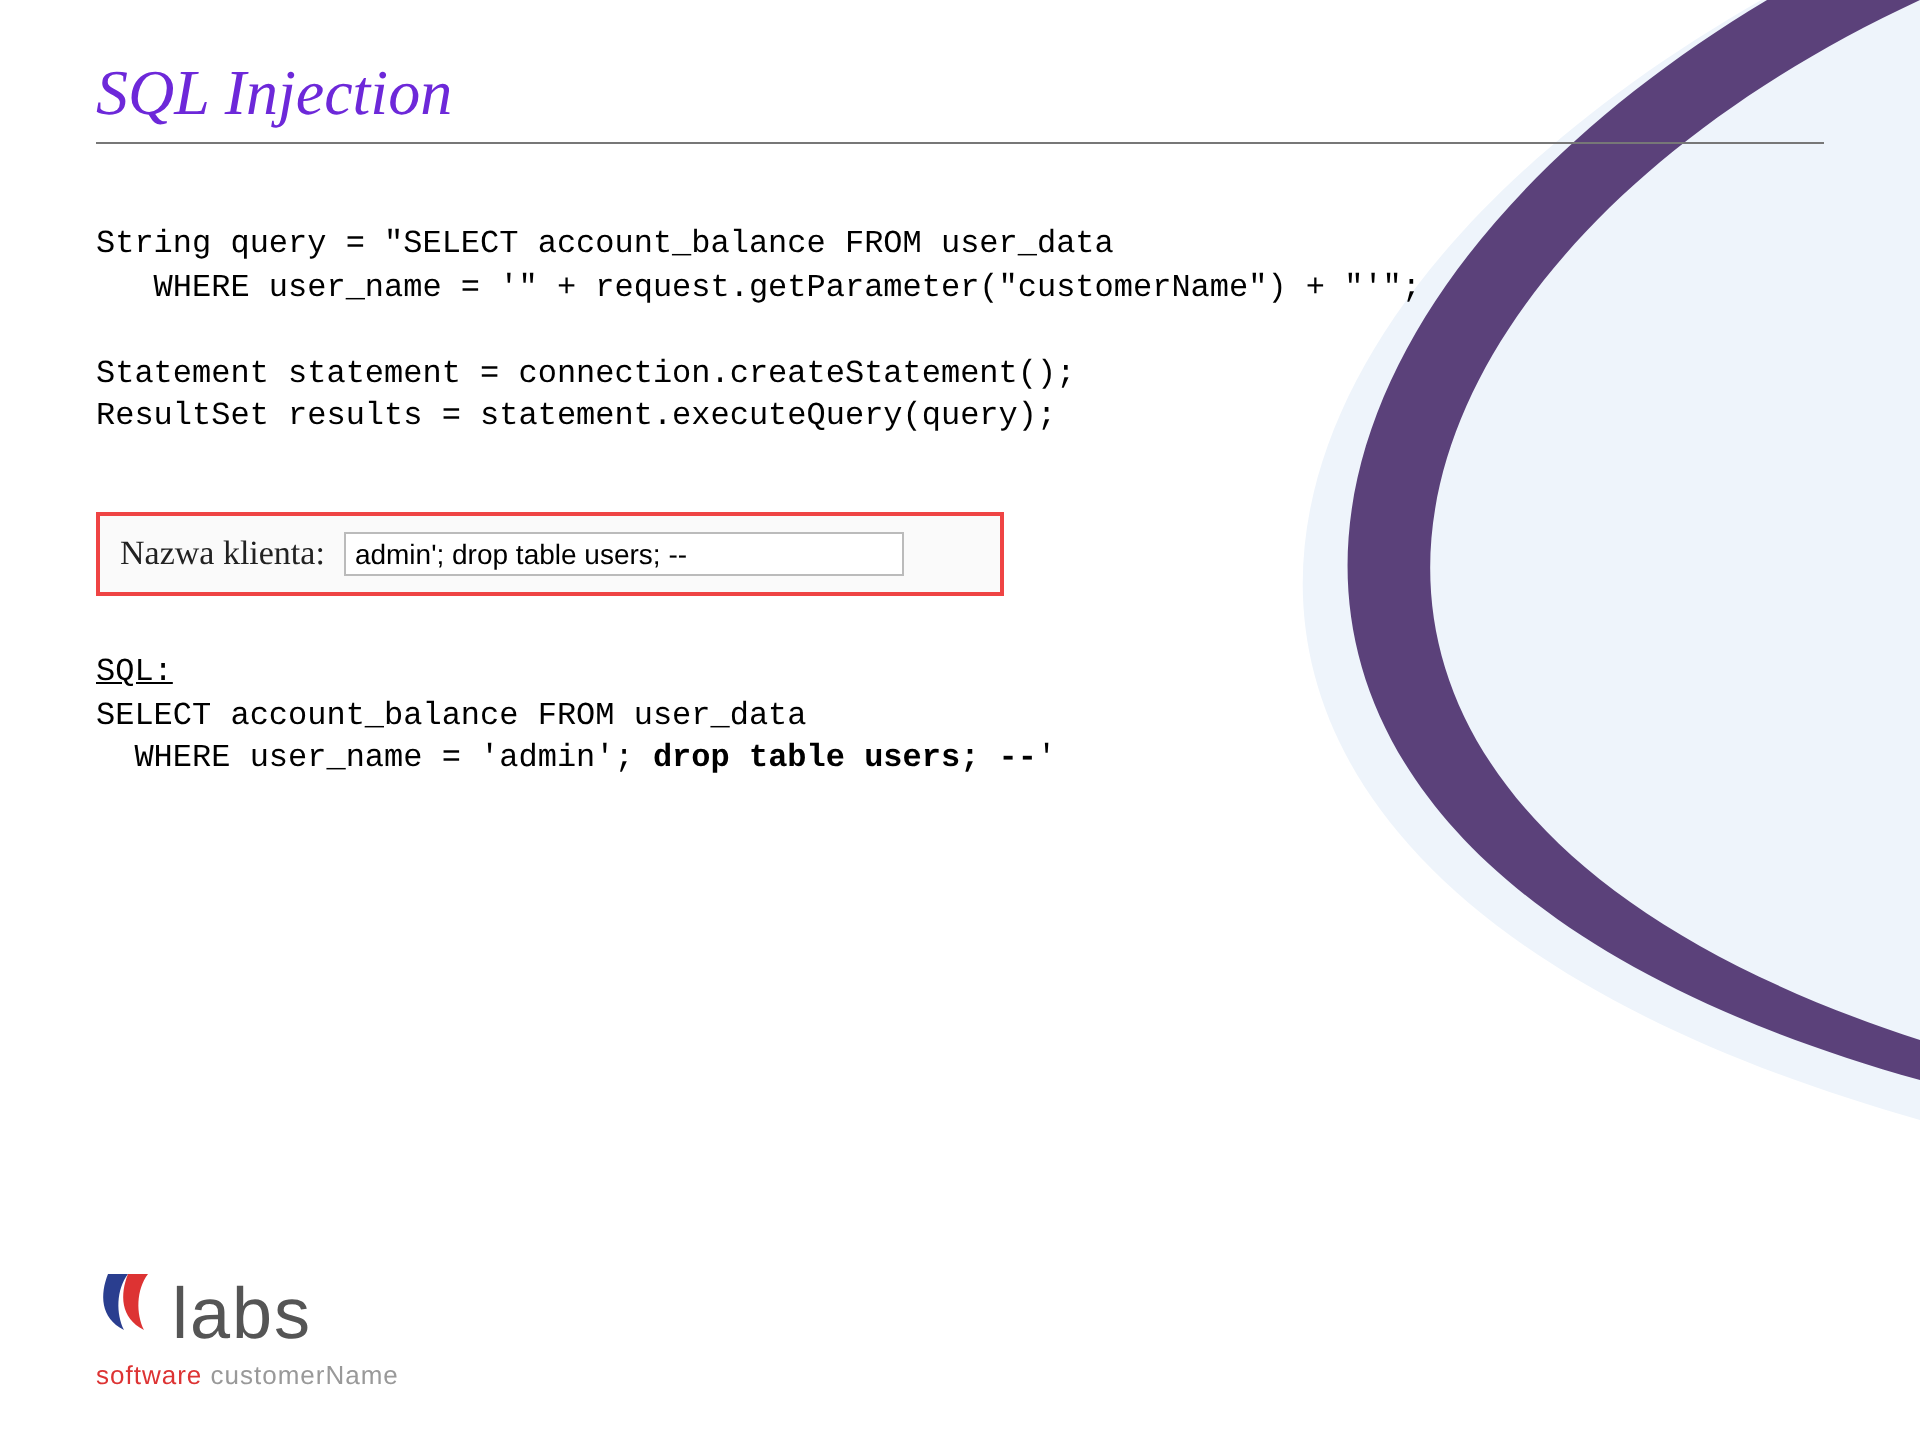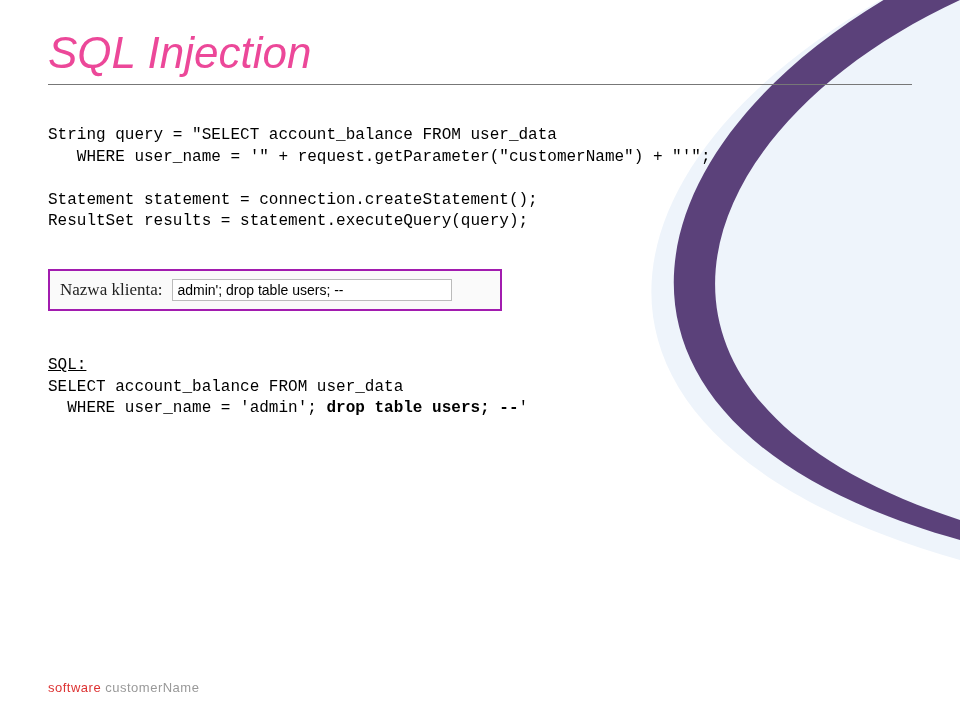--- a/index.html
+++ b/index.html
@@ -20,62 +20,62 @@
     height: 719px;
     z-index: 0;
     pointer-events: none;
   }
   .content {
     position: relative;
     z-index: 1;
     padding: 28px 48px 0 48px;
   }
   .title {
-    font-family: Liberation Sans, sans-serif;
-    font-size: 44px;
+    font-family: Liberation Serif, serif;
+    font-size: 32px;
     font-style: italic;
-    color: #ec4899;
+    color: #6d28d9;
     font-weight: 400;
     margin: 0 0 6px 0;
   }
   .title-rule {
     border: none;
     border-top: 1px solid #777;
     margin: 0 0 40px 0;
   }
   .code-block {
     font-family: "Courier New", Courier, monospace;
     font-size: 16px;
     line-height: 1.35;
     white-space: pre;
     color: #000;
   }
   .input-box {
     margin-top: 36px;
-    border: 2px solid #a21caf;
+    border: 2px solid #ef4444;
     padding: 8px 10px;
     width: 430px;
     background: #fafafa;
   }
   .input-label {
     font-family: "Times New Roman", Times, serif;
     font-size: 17px;
     color: #222;
     margin-right: 6px;
   }
   .input-field {
     font-family: Arial, sans-serif;
     font-size: 14px;
     border: 1px solid #bbb;
     padding: 2px 4px;
     width: 270px;
     background: #fff;
   }
   .sql-section {
-    margin-top: 44px;
+    margin-top: 28px;
     font-family: "Courier New", Courier, monospace;
     font-size: 16px;
     line-height: 1.35;
     white-space: pre;
   }
   .sql-label {
     text-decoration: underline;
   }
   .sql-bold {
     font-weight: bold;
@@ -132,17 +132,24 @@
     <span class="input-label">Nazwa klienta:</span>
     <input class="input-field" type="text" value="admin'; drop table users; --" style="">
   </div>
 
   <div class="sql-section"><span class="sql-label">SQL:</span>
 <span>SELECT account_balance FROM user_data</span>
 <span>  WHERE user_name = 'admin'; </span><span class="sql-bold">drop table users; --</span><span>'</span></div>
 </div>
 
 <div class="logo-zone">
+  <div class="logo-top">
+    <svg width="34" height="34" viewBox="0 0 34 34">
+      <path d="M 6 2 C 2 12, 2 24, 14 30 C 10 22, 10 10, 16 2 Z" fill="#2a3e8f"></path>
+      <path d="M 16 2 C 12 12, 12 24, 24 30 C 20 22, 20 10, 26 2 Z" fill="#d33"></path>
+    </svg>
+    <span class="logo-text">labs</span>
+  </div>
   <div class="logo-tag">
     <span class="accent">software</span>
     <span>customerName</span>
   </div>
 </div>
 
 </body></html>

